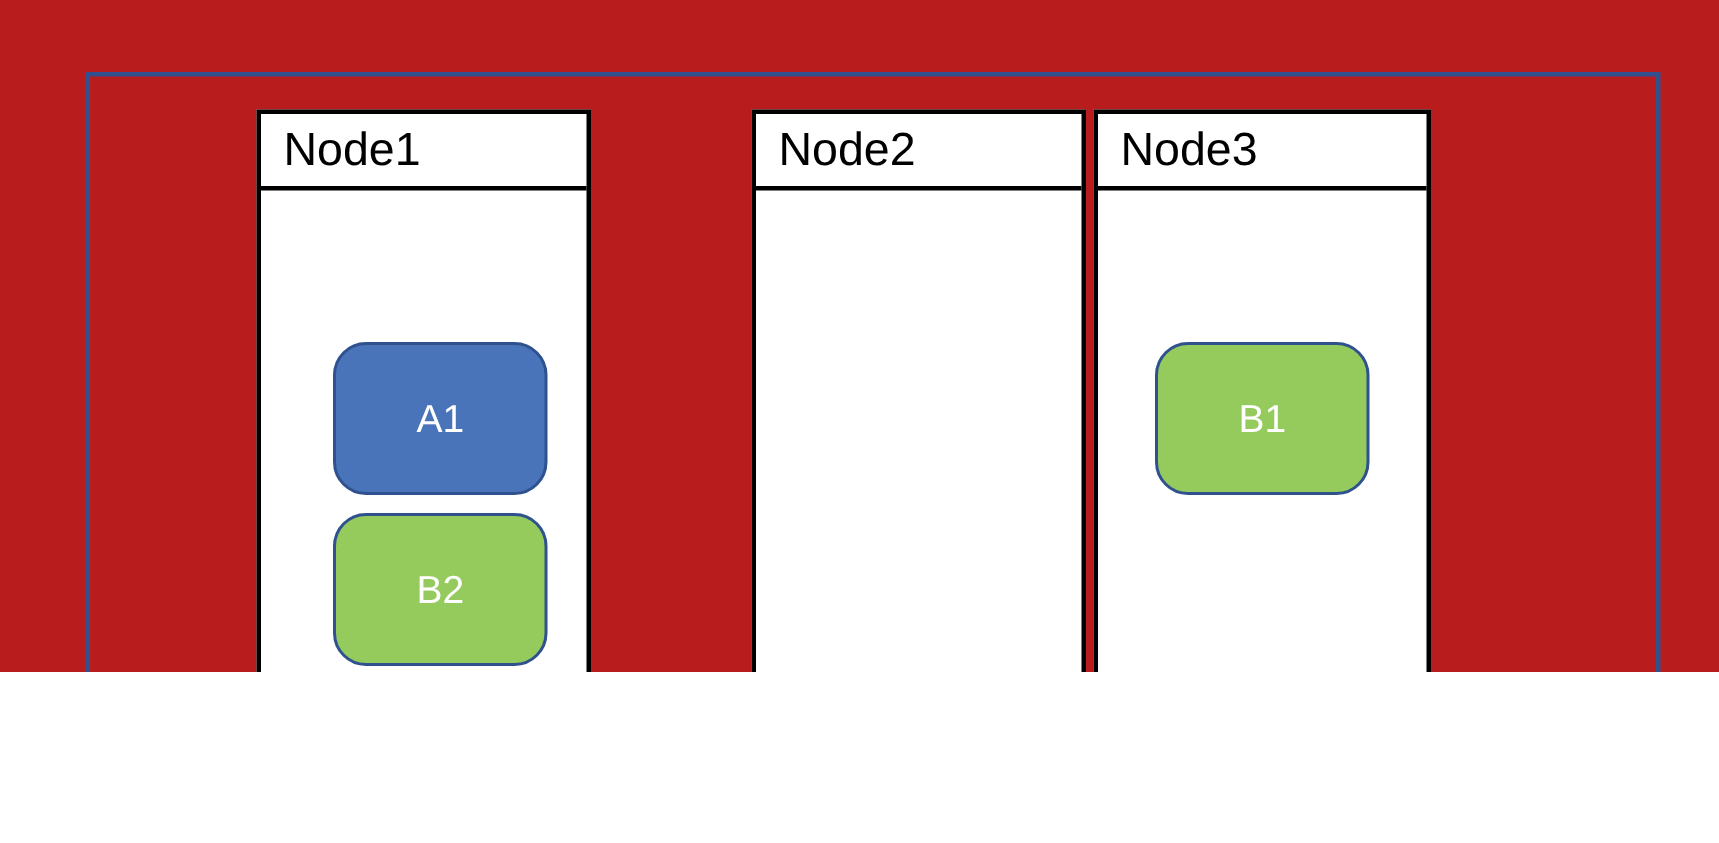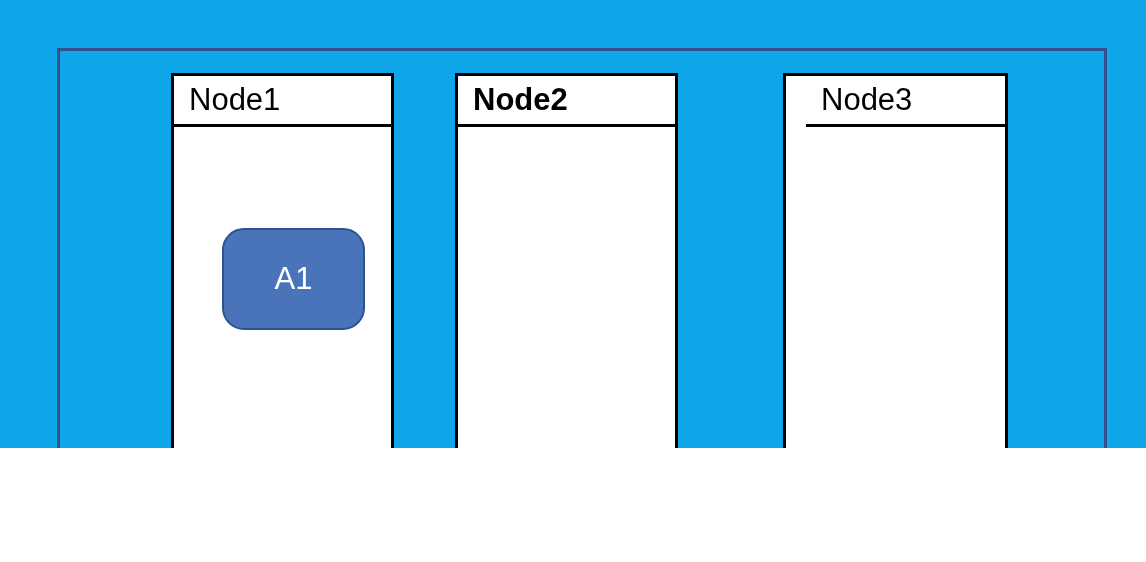--- a/index.html
+++ b/index.html
@@ -5,21 +5,21 @@
   html, body {
     margin: 0;
     padding: 0;
     background: #ffffff;
     font-family: "Liberation Sans", sans-serif;
   }
   .canvas {
     position: relative;
     width: 1146px;
     height: 448px;
-    background: #0ea5e9;
+    background: #b91c1c;
     overflow: hidden;
   }
   .frame {
     position: absolute;
     left: 57px;
     top: 48px;
     width: 1050px;
     height: 502px;
     border: 3px solid var(--frame-border, #31508D);
     box-sizing: border-box;
@@ -28,22 +28,22 @@
   .node {
     position: absolute;
     top: 73px;
     width: 223px;
     height: 427px;
     border: 3px solid var(--node-border, #000000);
     box-sizing: border-box;
     background: #ffffff;
   }
   .node-1 { left: 171px; }
-  .node-2 { left: 455px; font-weight: bold; }
-  .node-3 { left: 783px; width: 225px; padding-left: 20px; }
+  .node-2 { left: 501px; }
+  .node-3 { left: 729px; width: 225px; }
   .node-header {
     height: 48px;
     border-bottom: 3px solid var(--node-border, #000000);
     display: flex;
     align-items: center;
     padding-left: 15px;
     font-size: 31px;
     color: var(--title-text, #000000);
     letter-spacing: 0px;
   }
@@ -54,21 +54,21 @@
     padding-top: 101px;
   }
   .pod {
     width: 143px;
     height: 102px;
     border-radius: 22px;
     box-sizing: border-box;
     display: flex;
     align-items: center;
     justify-content: center;
-    font-size: 31px;
+    font-size: 26px;
     color: var(--label-text, #ffffff);
     margin-bottom: 12px;
   }
   .pod-blue {
     background: var(--blue-fill, #4A74B9);
     border: 2px solid var(--box-border, #2F528F);
   }
   .pod-green {
     background: var(--green-fill, #95CA5D);
     border: 2px solid var(--box-border, #2F528F);
@@ -80,28 +80,30 @@
 <body>
 
 <div class="canvas">
 
   <div class="frame"></div>
 
   <div class="node node-1">
     <div class="node-header">Node1</div>
     <div class="node-body">
       <div class="pod pod-blue">A1</div>
+      <div class="pod pod-green">B2</div>
     </div>
   </div>
 
   <div class="node node-2">
     <div class="node-header">Node2</div>
     <div class="node-body">
     </div>
   </div>
 
   <div class="node node-3">
     <div class="node-header">Node3</div>
     <div class="node-body">
+      <div class="pod pod-green">B1</div>
     </div>
   </div>
 
 </div>
 
 </body></html>

